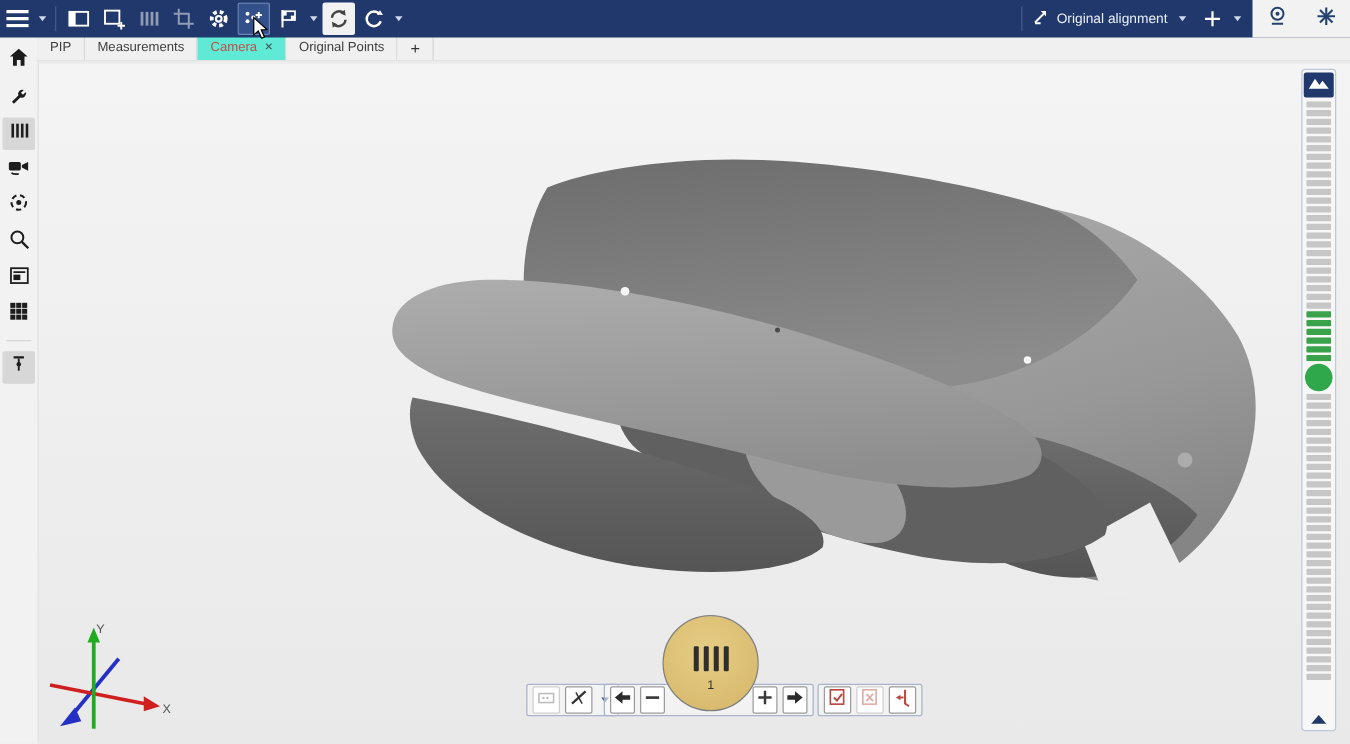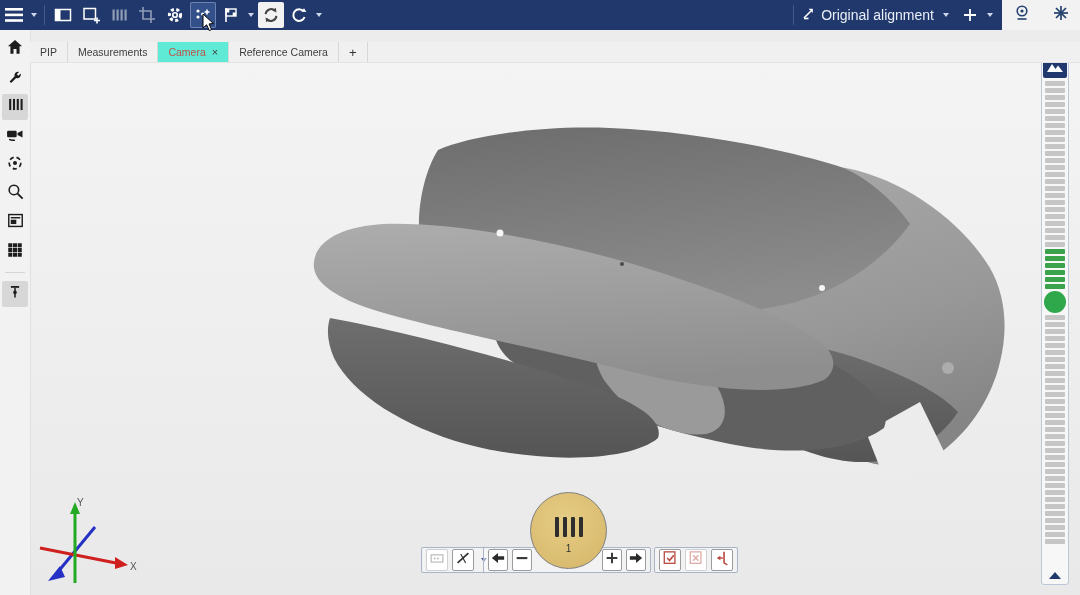--- a/index.html
+++ b/index.html
@@ -13,27 +13,27 @@
           justify-content:center;border-radius:2px;color:#fff}
   .tb-btn svg{display:block}
   .tb-btn.dim svg{opacity:.5}
   .tb-btn.hovered{background:#33508a;box-shadow:inset 0 0 0 1px #6c84b4}
   .tb-btn.selected-white{background:#f2f2f2}
   .caret{width:0;height:0;border-left:3.5px solid transparent;border-right:3.5px solid transparent;
          border-top:4px solid #cfd8ea;margin:0 3px}
   .caret.dark{border-top-color:#3c568c}
   .tb-sep{width:1px;height:20px;background:#41598c;margin:0 4px}
   .tb-spacer{flex:1}
-  .tb-align{display:flex;align-items:center;color:#e9eef7;font-size:14px;gap:6px;
+  .tb-align{display:flex;align-items:center;color:#e9eef7;font-size:11px;gap:6px;
             padding:0 4px;height:26px}
   .tb-white{height:30px;background:#f2f2f2;display:flex;align-items:center;
             padding:0 10px;gap:20px;margin-left:6px}
 
   
-  .tabbar{position:absolute;top:42px;left:30px;right:0;height:20px;background:#f0f0f0;
+  .tabbar{position:absolute;top:28px;left:30px;right:0;height:20px;background:#f0f0f0;
           display:flex;border-bottom:1px solid #e3e3e3;z-index:9}
   .tab{display:flex;align-items:center;gap:6px;padding:0 10px;font-size:10.5px;color:#3d3d3d;
        border-right:1px solid #d8d8d8;background:#f0f0f0;white-space:nowrap}
   .tab.active{background:#5eead4;color:#c0504a}
   .tab .close{color:#444;font-size:11px;line-height:1}
   .tab-add{color:#333;font-size:13px}
 
   
   .sidebar{position:absolute;top:30px;left:0;width:30px;bottom:0;background:#f2f2f2;
            border-right:1px solid #e0e0e0;display:flex;flex-direction:column;align-items:center;
@@ -243,21 +243,21 @@
       <span>PIP</span>
     </div>
     <div class="tab">
       <span>Measurements</span>
     </div>
     <div class="tab active">
       <span>Camera</span>
       <span class="close">×</span>
     </div>
     <div class="tab">
-      <span>Reference Camera</span>
+      <span>Original Points</span>
     </div>
     <div class="tab tab-add">+</div>
   </div>
 
 <div class="sidebar">
   <div class="sb-btn">
     <span>
       <svg width="20" height="20" viewBox="0 0 24 24">
           <polygon points="12,3.5 20.5,11 17.5,11 17.5,20 13.8,20 13.8,14.5 10.2,14.5 10.2,20 6.5,20 6.5,11 3.5,11" fill="#1d1d1d"></polygon>
         </svg>

